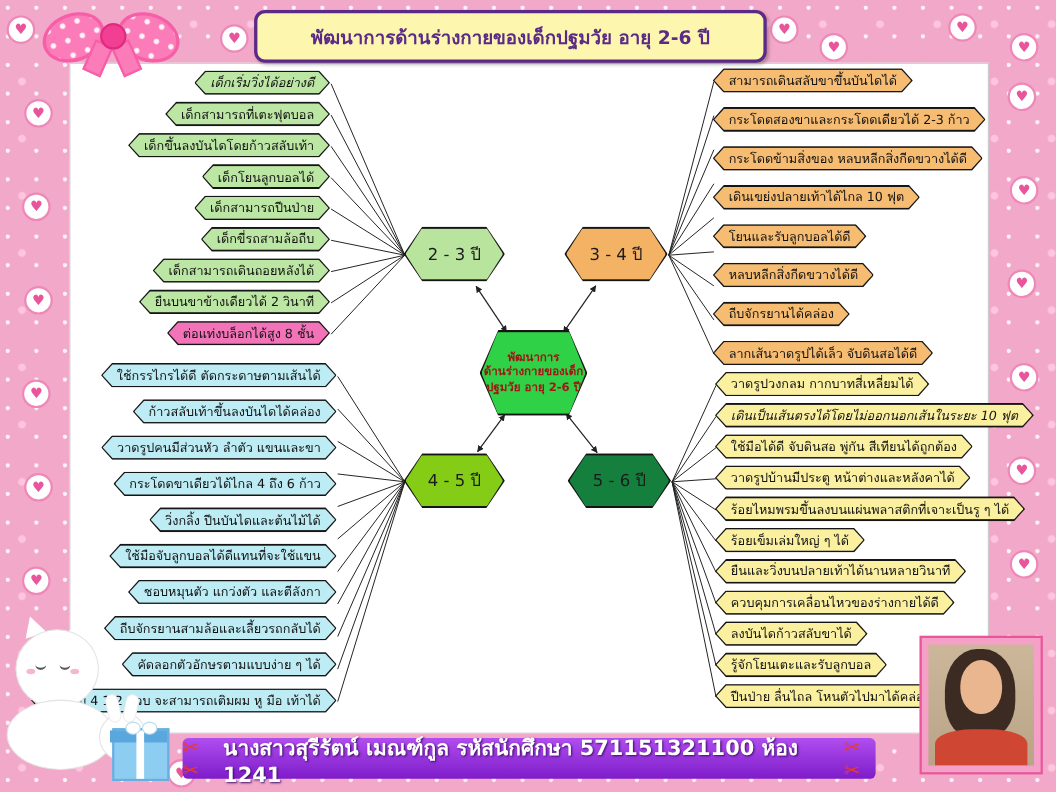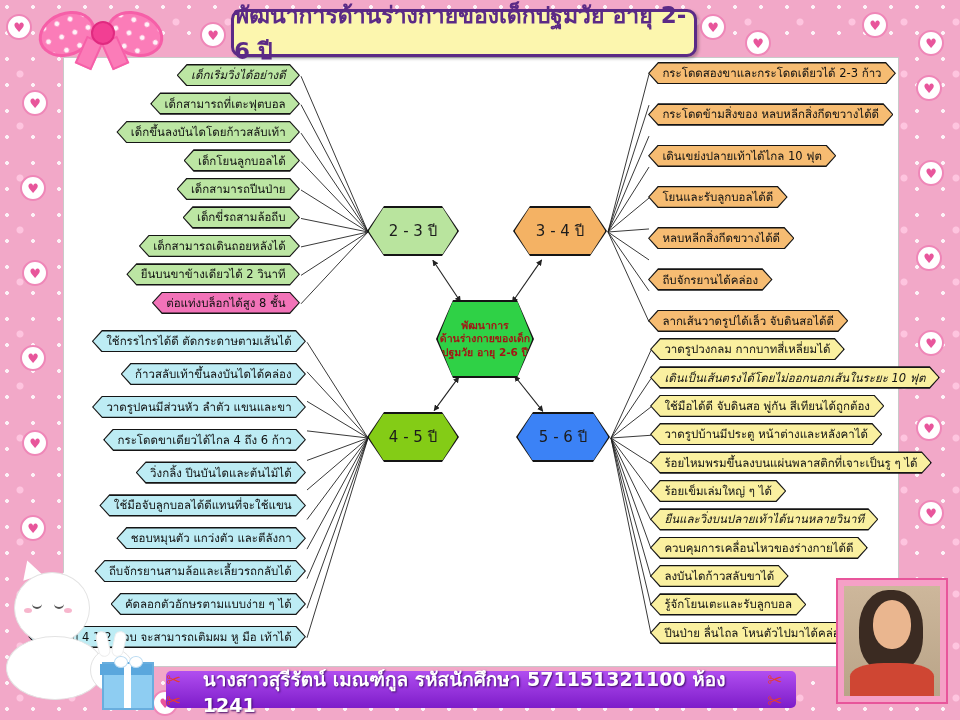--- a/index.html
+++ b/index.html
@@ -10,21 +10,21 @@
       radial-gradient(circle at 7px 7px, rgba(255,255,255,.85) 1.6px, transparent 2.2px),
       radial-gradient(circle at 20px 22px, rgba(255,200,225,.9) 3px, transparent 4px);
     background-size:26px 26px, 52px 52px;}
   .board{position:absolute;left:63px;top:57px;width:834px;height:608px;
     background:#ffffff;border:1px solid #c9c9c9;z-index:2;}
   .wires{position:absolute;inset:0;width:834px;height:608px;pointer-events:none;z-index:1;}
 
   .title-box{position:absolute;left:231px;top:9px;width:460px;height:42px;z-index:3;
     background:#fcf6ae;border:3px solid #5b2a86;border-radius:10px;
     display:flex;align-items:center;justify-content:center;
-    font-size:23px;font-weight:bold;color:#5b2a86;box-shadow:2px 2px 3px rgba(0,0,0,.25);}
+    font-size:17px;font-weight:bold;color:#5b2a86;box-shadow:2px 2px 3px rgba(0,0,0,.25);}
 
   
   .hex{padding:1.4px;background:#151515;width:fit-content;
     clip-path:polygon(10px 0,calc(100% - 10px) 0,100% 50%,calc(100% - 10px) 100%,10px 100%,0 50%);}
   .hex-in{clip-path:polygon(9px 0,calc(100% - 9px) 0,100% 50%,calc(100% - 9px) 100%,9px 100%,0 50%);
     height:19.6px;display:flex;align-items:center;padding:0 13px;white-space:nowrap;
     font-size:11.5px;color:#111;}
   .leaf-group{position:absolute;display:flex;flex-direction:column;justify-content:space-between;z-index:2;}
   .align-r{align-items:flex-end;} .align-l{align-items:flex-start;}
 
@@ -244,20 +244,23 @@
       </div>
       <div class="hex">
         <div class="hex-in" style="background: rgb(188, 230, 163);">ยืนบนขาข้างเดียวได้ 2 วินาที</div>
       </div>
       <div class="hex">
         <div class="hex-in" style="background: rgb(242, 115, 184);">ต่อแท่งบล็อกได้สูง 8 ชั้น</div>
       </div>
     </div>
   <div class="leaf-group align-l" style="left:584px;top:4px;width:260px;height:270px;">
       <div class="hex">
+        <div class="hex-in" style="background: rgb(246, 188, 114);">สามารถเดินสลับขาขึ้นบันไดได้</div>
+      </div>
+      <div class="hex">
         <div class="hex-in" style="background: rgb(246, 188, 114);">กระโดดสองขาและกระโดดเดียวได้ 2-3 ก้าว</div>
       </div>
       <div class="hex">
         <div class="hex-in" style="background: rgb(246, 188, 114);">กระโดดข้ามสิ่งของ หลบหลีกสิ่งกีดขวางได้ดี</div>
       </div>
       <div class="hex">
         <div class="hex-in" style="background: rgb(246, 188, 114);">เดินเขย่งปลายเท้าได้ไกล 10 ฟุต</div>
       </div>
       <div class="hex">
         <div class="hex-in" style="background: rgb(246, 188, 114);">โยนและรับลูกบอลได้ดี</div>
@@ -317,21 +320,21 @@
       <div class="hex">
         <div class="hex-in" style="background: rgb(250, 240, 160);">วาดรูปบ้านมีประตู หน้าต่างและหลังคาได้</div>
       </div>
       <div class="hex">
         <div class="hex-in" style="background: rgb(250, 240, 160);">ร้อยไหมพรมขึ้นลงบนแผ่นพลาสติกที่เจาะเป็นรู ๆ ได้</div>
       </div>
       <div class="hex">
         <div class="hex-in" style="background: rgb(250, 240, 160);">ร้อยเข็มเล่มใหญ่ ๆ ได้</div>
       </div>
       <div class="hex">
-        <div class="hex-in" style="background: rgb(250, 240, 160); font-style: italic;">ยืนและวิ่งบนปลายเท้าได้นานหลายวินาที</div>
+        <div class="hex-in" style="background: rgb(250, 240, 160);">ยืนและวิ่งบนปลายเท้าได้นานหลายวินาที</div>
       </div>
       <div class="hex">
         <div class="hex-in" style="background: rgb(250, 240, 160);">ควบคุมการเคลื่อนไหวของร่างกายได้ดี</div>
       </div>
       <div class="hex">
         <div class="hex-in" style="background: rgb(250, 240, 160);">ลงบันไดก้าวสลับขาได้</div>
       </div>
       <div class="hex">
         <div class="hex-in" style="background: rgb(250, 240, 160);">รู้จักโยนเตะและรับลูกบอล</div>
       </div>
@@ -343,21 +346,21 @@
   <div class="bignode" style="left:303px;top:148px;width:92px;height:50px;">
     <div class="in branch-label" style="background: rgb(185, 228, 158);">2 - 3 ปี</div>
   </div>
   <div class="bignode" style="left:449px;top:148px;width:94px;height:50px;">
     <div class="in branch-label" style="background: rgb(244, 178, 100);">3 - 4 ปี</div>
   </div>
   <div class="bignode" style="left:303px;top:354px;width:92px;height:50px;">
     <div class="in branch-label" style="background: #84cc16;">4 - 5 ปี</div>
   </div>
   <div class="bignode" style="left:452px;top:354px;width:94px;height:50px;">
-    <div class="in branch-label" style="background: #3b82f6;">5 - 6 ปี</div>
+    <div class="in branch-label" style="background: #15803d;">5 - 6 ปี</div>
   </div>
 
   <div class="bignode center-node">
     <div class="in" style="background: rgb(47, 209, 70); color: rgb(163, 21, 21);">พัฒนาการ
 ด้านร่างกายของเด็ก
 ปฐมวัย อายุ 2-6 ปี</div>
   </div>
 </div>
 
 <div class="footer">

